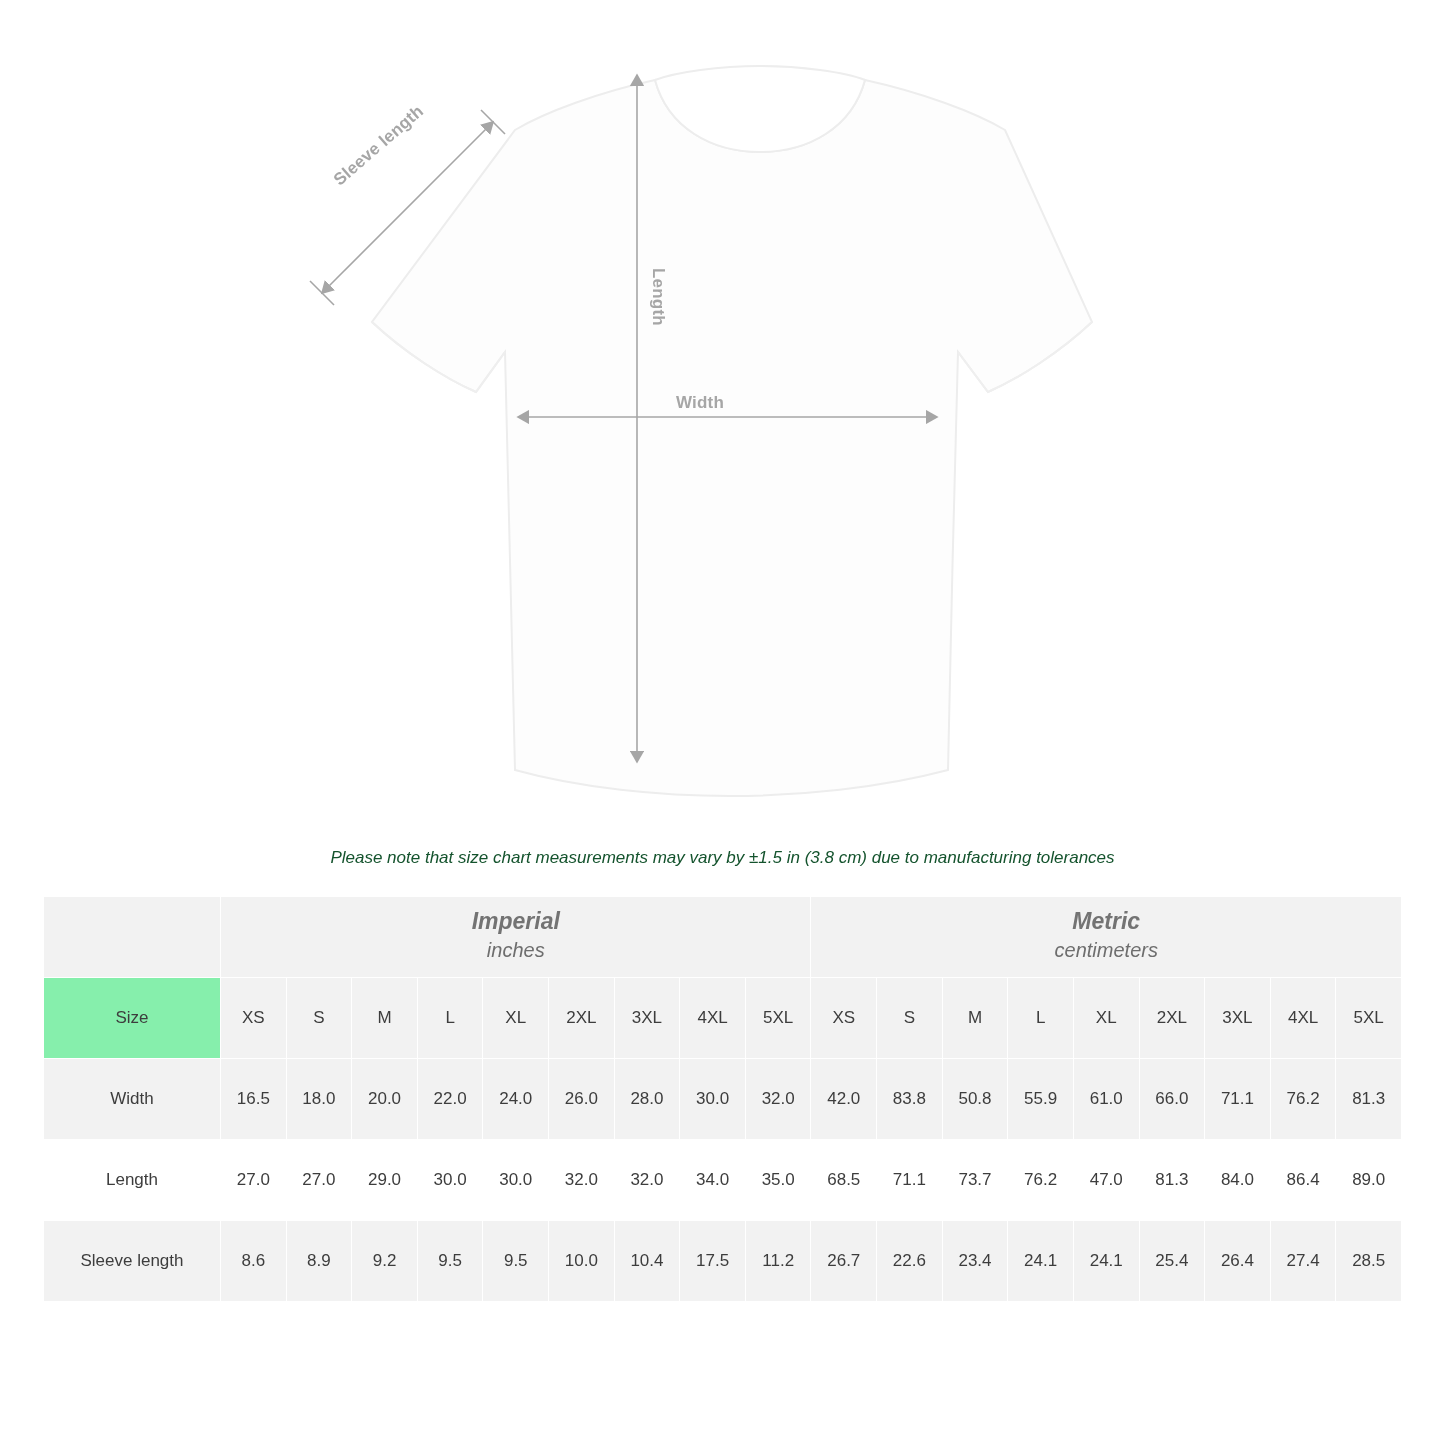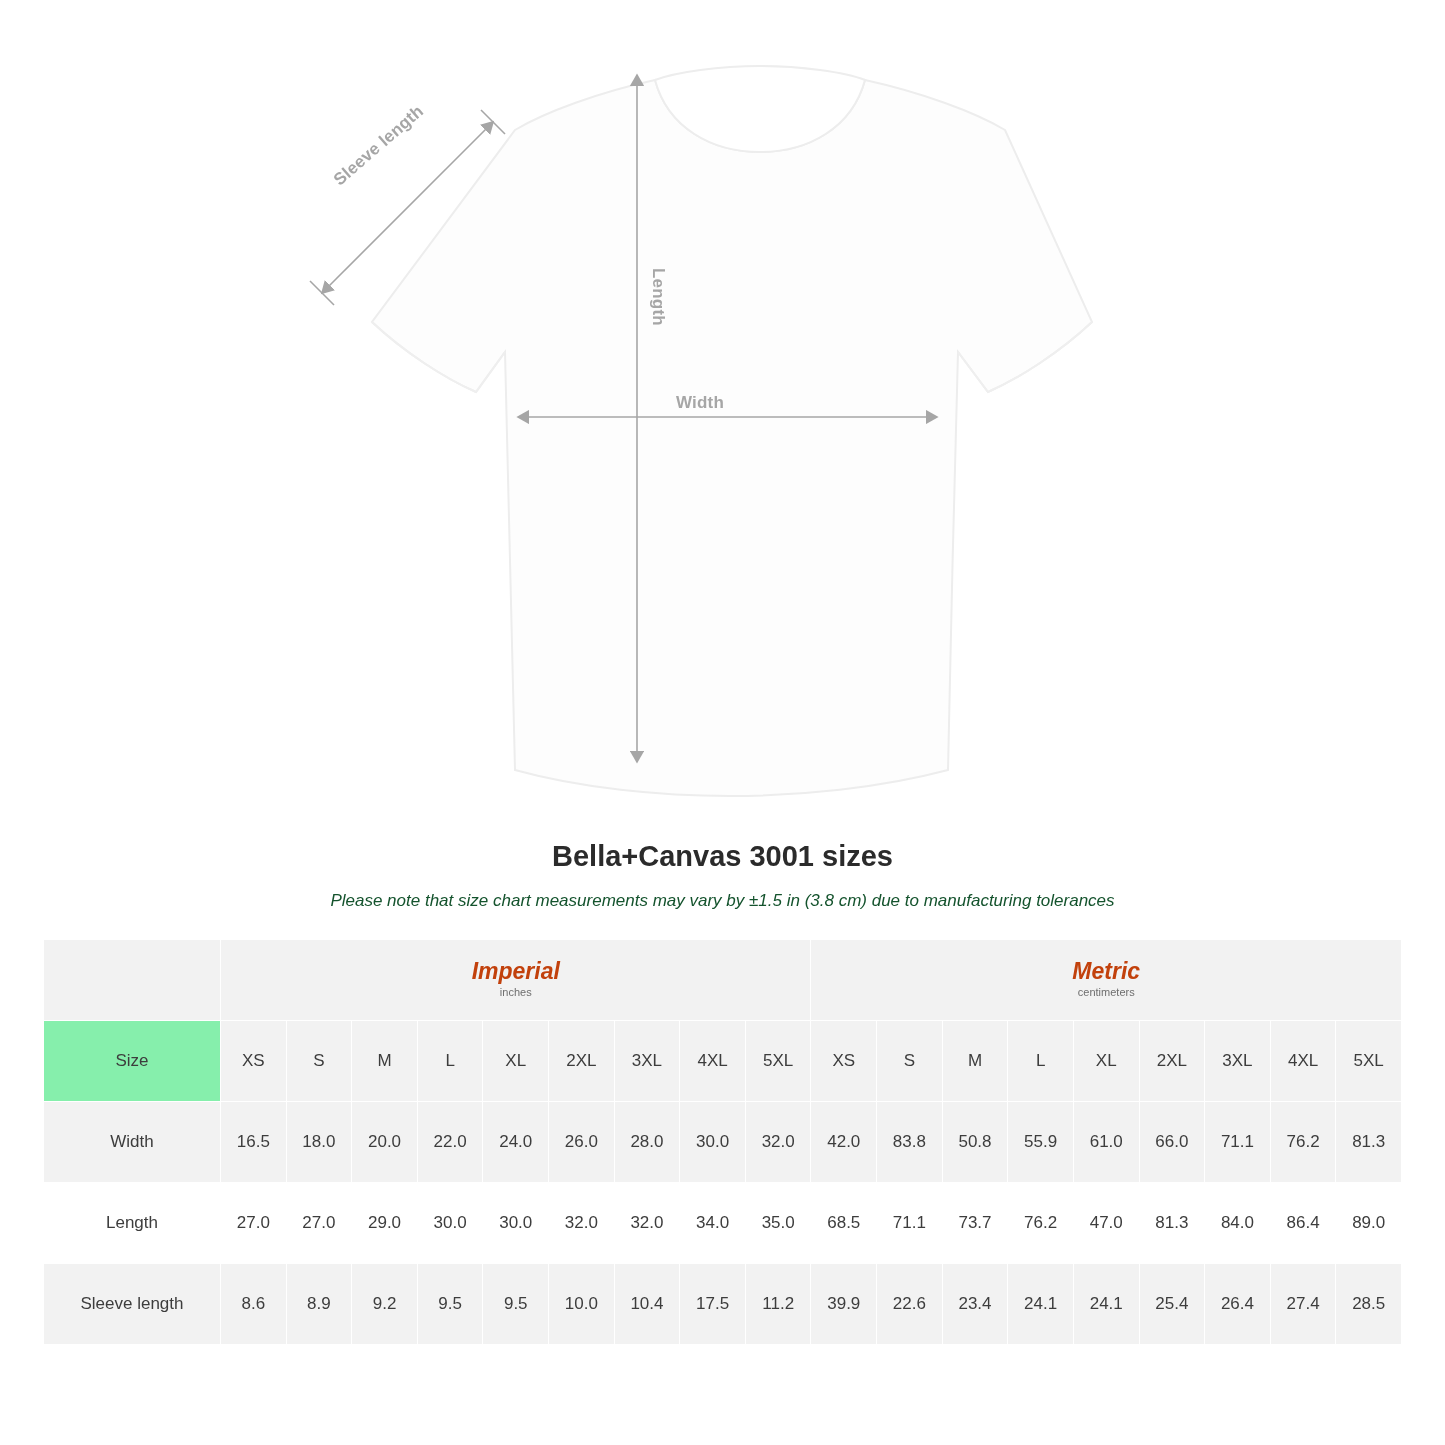--- a/index.html
+++ b/index.html
@@ -98,25 +98,26 @@
   }
   
   .sys-cell {
     height: 108px;
     background: #e6e6e6;
   }
   .sys-name {
     font-size: 23px;
     font-style: italic;
     font-weight: bold;
-    color: #c2410c;
+    color: #737373;
     line-height: 1.15;
   }
   .sys-unit {
-    font-size: 11px;
+    font-size: 20px;
+    font-style: italic;
     color: #6e6e6e;
     line-height: 1.6;
   }
   .corner-cell {
     background: #e6e6e6;
   }
   
   .size-head td {
     background: #ffffff;
     font-weight: bold;
@@ -197,21 +198,20 @@
         <line x1="518" y1="417" x2="937" y2="417" stroke="#a6a6a6" stroke-width="1.6" marker-start="url(#arrowStart)" marker-end="url(#arrowEnd)"></line>
       </g>
     </svg>
 
     <div class="dim-label label-sleeve">Sleeve length</div>
     <div class="dim-label label-length">Length</div>
     <div class="dim-label label-width">Width</div>
   </div>
 
   <div class="heading-block">
-    <h1 class="chart-title">Bella+Canvas 3001 sizes</h1>
     <p class="chart-note">Please note that size chart measurements may vary by ±1.5 in (3.8 cm) due to manufacturing tolerances</p>
   </div>
 
   <div class="table-wrap">
     <table class="size-table">
       <tbody id="table-body">
           <tr>
             <td class="sys-cell corner-cell first-col"></td>
             <td class="sys-cell" colspan="9">
               <div class="sys-name">Imperial</div>
@@ -289,21 +289,21 @@
             <td class="rowlabel first-col">Sleeve length</td>
             <td>8.6</td>
             <td>8.9</td>
             <td>9.2</td>
             <td>9.5</td>
             <td>9.5</td>
             <td>10.0</td>
             <td>10.4</td>
             <td>17.5</td>
             <td>11.2</td>
-            <td>39.9</td>
+            <td>26.7</td>
             <td>22.6</td>
             <td>23.4</td>
             <td>24.1</td>
             <td>24.1</td>
             <td>25.4</td>
             <td>26.4</td>
             <td>27.4</td>
             <td>28.5</td>
           </tr>
         </tbody>

